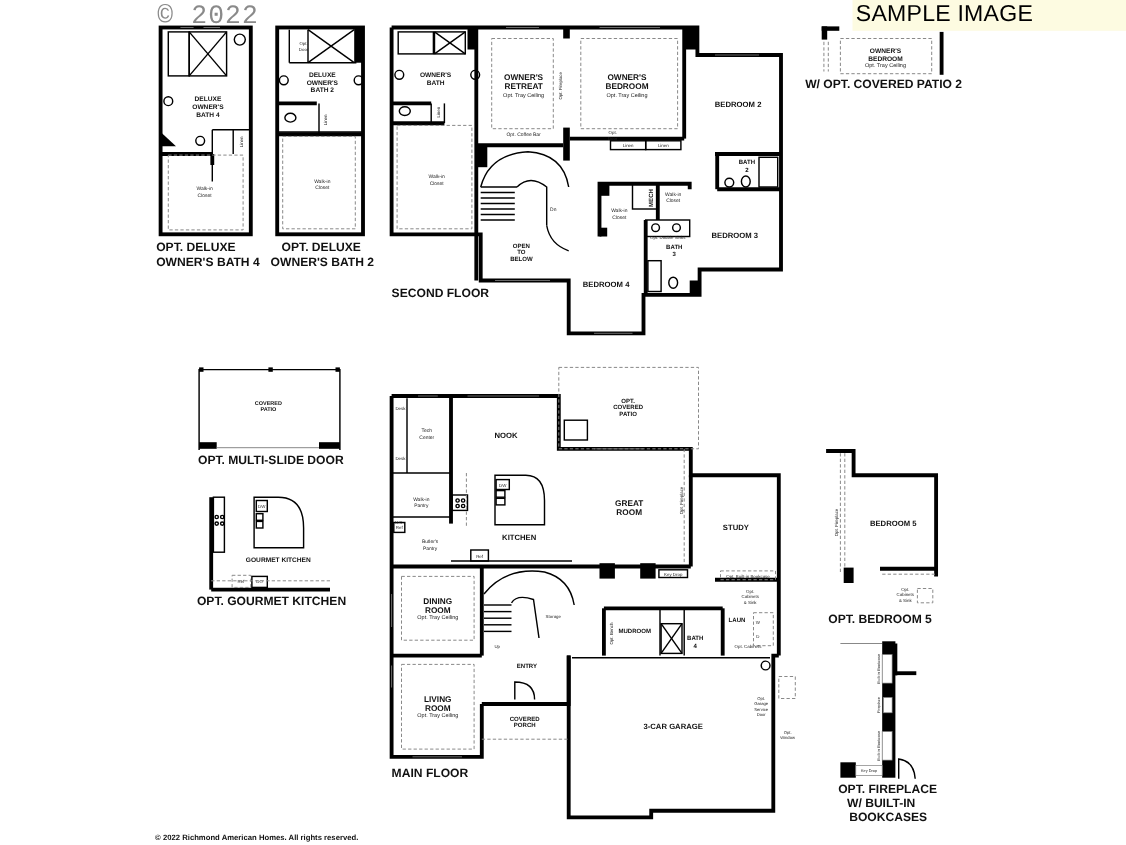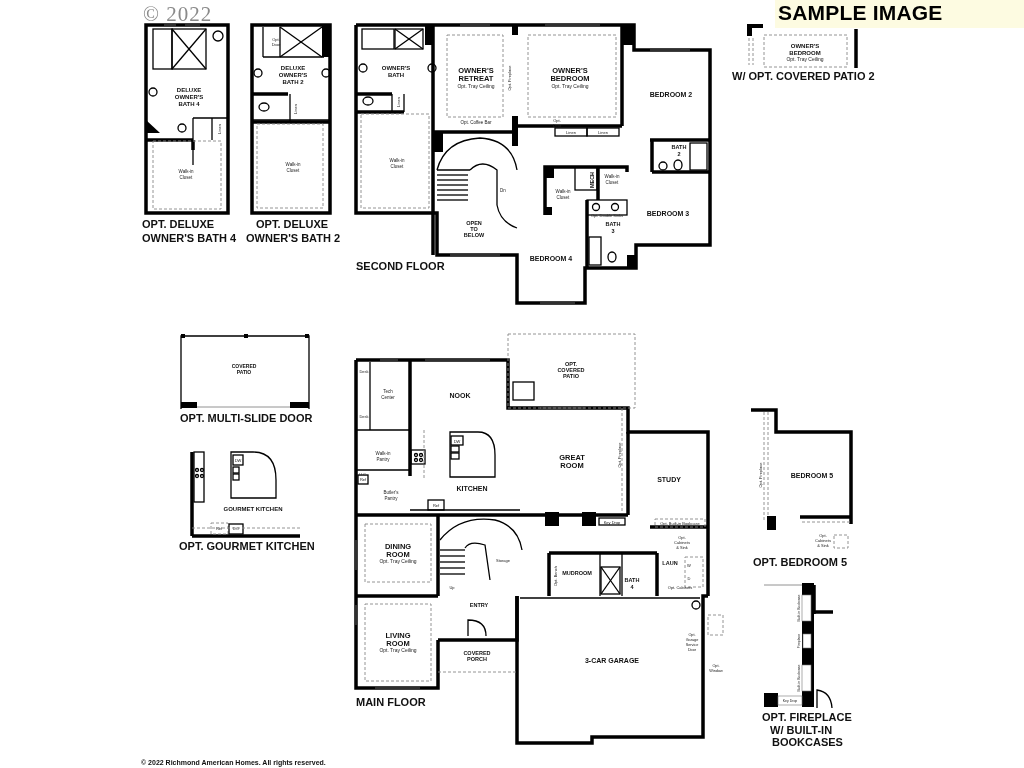--- a/index.html
+++ b/index.html
@@ -1,19 +1,19 @@
 <!DOCTYPE html>
 <html><head>
 <meta charset="utf-8">
 <style>
   html,body{margin:0;padding:0;background:#fff;}
   body{width:1024px;height:768px;position:relative;overflow:hidden;font-family:"Liberation Sans",sans-serif;color:#111;}
   .banner{position:absolute;left:775px;top:0;width:249px;height:28px;background:#fdfbe1;}
-  .banner-text{position:absolute;left:778px;top:1px;font-size:21px;font-weight:bold;letter-spacing:0.2px;color:#000;}
-  .copyright-top{position:absolute;left:143px;top:2px;font-family:Liberation Serif, serif;font-size:21px;color:#8a8a8a;letter-spacing:1px;}
+  .banner-text{position:absolute;left:778px;top:1px;font-size:21px;font-weight:normal;letter-spacing:0.2px;color:#000;}
+  .copyright-top{position:absolute;left:143px;top:2px;font-family:Liberation Mono, monospace;font-size:24px;color:#8a8a8a;letter-spacing:1px;}
   .footer{position:absolute;left:141px;top:759px;font-size:7px;font-weight:bold;color:#111;}
   svg{position:absolute;left:0;top:0;}
   .lbl{font-family:"Liberation Sans",sans-serif;font-weight:bold;fill:#111;text-anchor:middle;}
   .sm{font-family:"Liberation Sans",sans-serif;fill:#222;text-anchor:middle;}
   .cap{font-family:"Liberation Sans",sans-serif;font-weight:bold;fill:#111;}
   .w{stroke:#000;stroke-width:3.5;fill:none;}
   .wt{stroke:#000;stroke-width:1.3;fill:none;}
   .d{stroke:#888;stroke-width:0.9;fill:none;stroke-dasharray:3,2;}
   .win{stroke:#777;stroke-width:0.8;fill:#fff;}
   .blk{fill:#000;}

